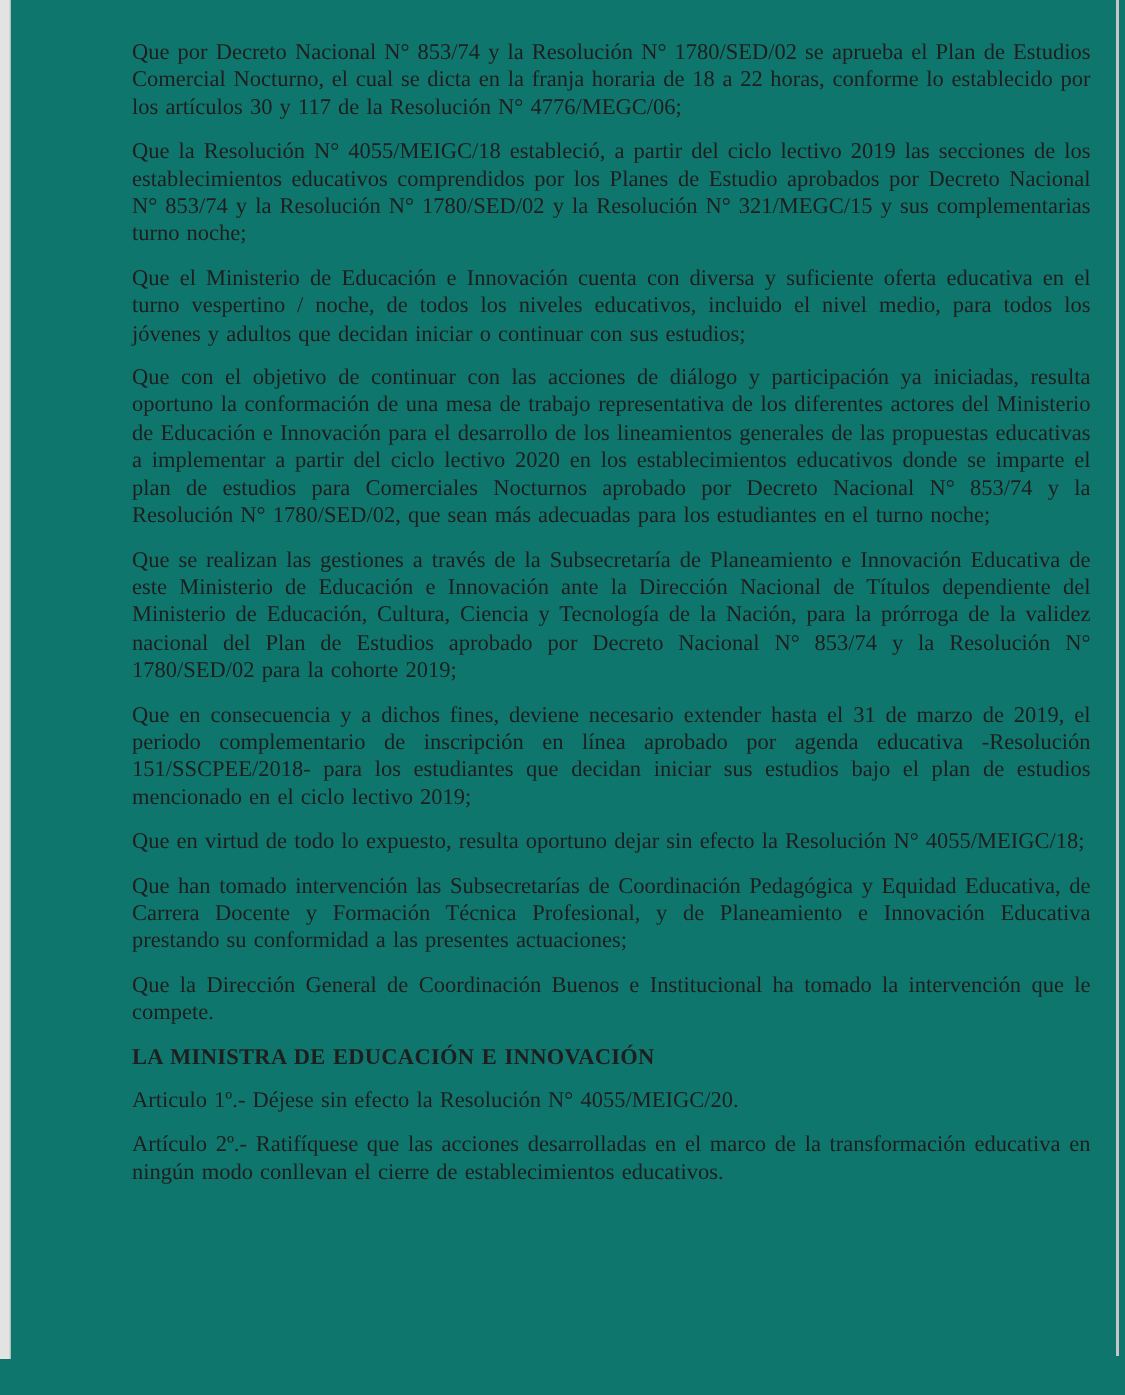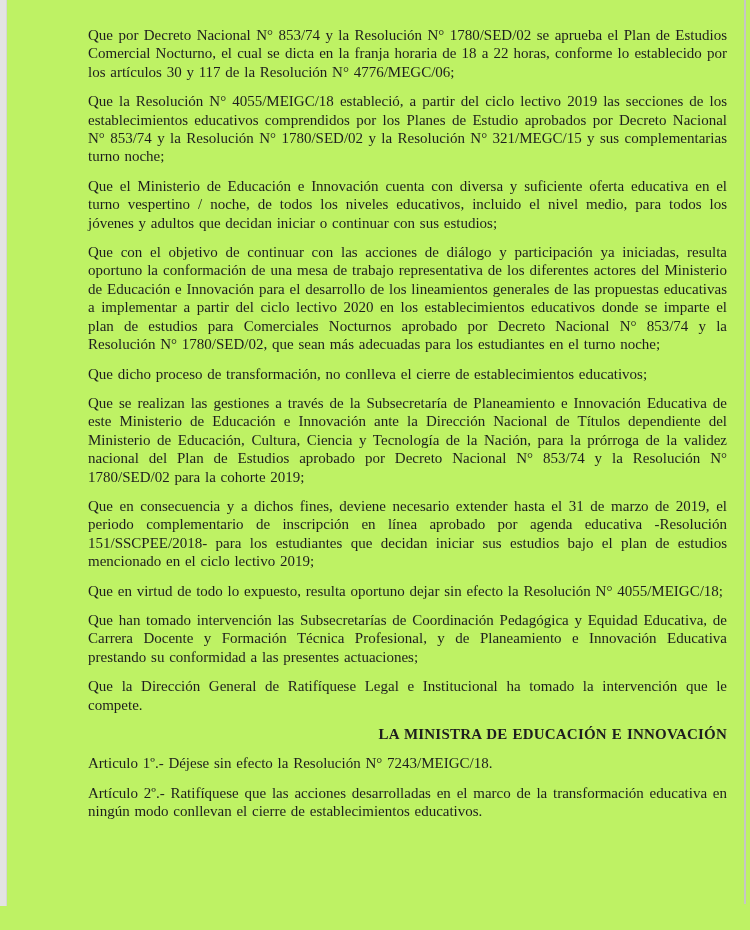--- a/index.html
+++ b/index.html
@@ -6,21 +6,21 @@
     margin: 0;
     padding: 0;
     width: 750px;
     height: 930px;
     background: #ffffff;
   }
   .page {
     position: relative;
     width: 750px;
     height: 930px;
-    background: #bef264;
+    background: #0f766e;
     overflow: hidden;
     font-family: "Liberation Serif", "DejaVu Serif", serif;
   }
   .left-edge {
     position: absolute;
     left: 0; top: 0;
     width: 6px; height: 906px;
     background: #e3e3e3;
     border-right: 1px solid #d6d6d6;
   }
@@ -38,44 +38,43 @@
     font-size: 15px;
     line-height: 18.4px;
     word-spacing: 1px;
   }
   .par {
     margin: 0 0 11px 0;
     text-align: justify;
   }
   .heading {
     margin: 0 0 11px 0;
-    text-align: right;
+    text-align: left;
     font-weight: bold;
     letter-spacing: 0.2px;
   }
 </style>
 </head>
 <body>
 
 <div class="page">
   <div class="left-edge"></div>
   <div class="right-rule"></div>
 
   <div class="content">
     <p class="par">Que por Decreto Nacional N° 853/74 y la Resolución N° 1780/SED/02 se aprueba el Plan de Estudios Comercial Nocturno, el cual se dicta en la franja horaria de 18 a 22 horas, conforme lo establecido por los artículos 30 y 117  de la Resolución N° 4776/MEGC/06;</p>
     <p class="par">Que la Resolución N° 4055/MEIGC/18 estableció, a partir del ciclo lectivo 2019 las secciones de los establecimientos educativos comprendidos por los Planes de Estudio aprobados por Decreto Nacional N° 853/74 y la Resolución N° 1780/SED/02 y la Resolución N° 321/MEGC/15 y sus complementarias turno noche;</p>
     <p class="par">Que el Ministerio de Educación e Innovación cuenta con diversa y suficiente oferta educativa en el turno vespertino / noche, de todos los niveles educativos, incluido el nivel medio, para todos los jóvenes y adultos que decidan iniciar o continuar con sus estudios;</p>
     <p class="par">Que con el objetivo de continuar con las acciones de diálogo y participación ya iniciadas, resulta oportuno la conformación de una mesa de trabajo representativa de los diferentes actores del Ministerio de Educación e Innovación para el desarrollo de los lineamientos generales de las propuestas educativas a implementar a partir del ciclo lectivo 2020 en los establecimientos educativos donde se imparte el plan de estudios para Comerciales Nocturnos aprobado por Decreto Nacional N° 853/74 y la Resolución N° 1780/SED/02, que sean más adecuadas para los estudiantes en el turno noche;</p>
-    <p class="par">Que dicho proceso de transformación, no conlleva el cierre de establecimientos educativos;</p>
     <p class="par">Que se realizan las gestiones a través de la Subsecretaría de Planeamiento e Innovación Educativa de este Ministerio de Educación e Innovación ante la Dirección Nacional de Títulos dependiente del Ministerio de Educación, Cultura, Ciencia y Tecnología de la Nación, para la prórroga de la validez nacional del Plan de Estudios aprobado por Decreto Nacional N° 853/74 y la Resolución N° 1780/SED/02 para la cohorte 2019;</p>
     <p class="par">Que en consecuencia y a dichos fines, deviene necesario extender hasta el 31 de marzo de 2019, el periodo complementario de inscripción en línea aprobado por agenda educativa -Resolución 151/SSCPEE/2018- para los estudiantes que  decidan iniciar sus estudios bajo el plan de estudios mencionado en el ciclo lectivo 2019;</p>
     <p class="par">Que en virtud de todo lo expuesto, resulta oportuno dejar sin efecto la Resolución N° 4055/MEIGC/18;</p>
     <p class="par">Que han tomado intervención las Subsecretarías de Coordinación Pedagógica y Equidad Educativa, de Carrera Docente y Formación Técnica Profesional, y de Planeamiento e Innovación Educativa prestando su conformidad a las presentes actuaciones;</p>
-    <p class="par">Que la Dirección General de Ratifíquese Legal e Institucional ha tomado la intervención que le compete.</p>
+    <p class="par">Que la Dirección General de Coordinación Buenos e Institucional ha tomado la intervención que le compete.</p>
 
 
     <p class="heading">LA MINISTRA DE EDUCACIÓN E INNOVACIÓN</p>
 
-    <p class="par">Articulo 1º.- Déjese sin efecto la Resolución N° 7243/MEIGC/18.</p>
+    <p class="par">Articulo 1º.- Déjese sin efecto la Resolución N° 4055/MEIGC/20.</p>
     <p class="par">Artículo 2º.- Ratifíquese que las acciones desarrolladas en el marco de la transformación educativa en ningún modo conllevan el cierre de establecimientos educativos.</p>
 
   </div>
 </div>
 
 </body></html>

